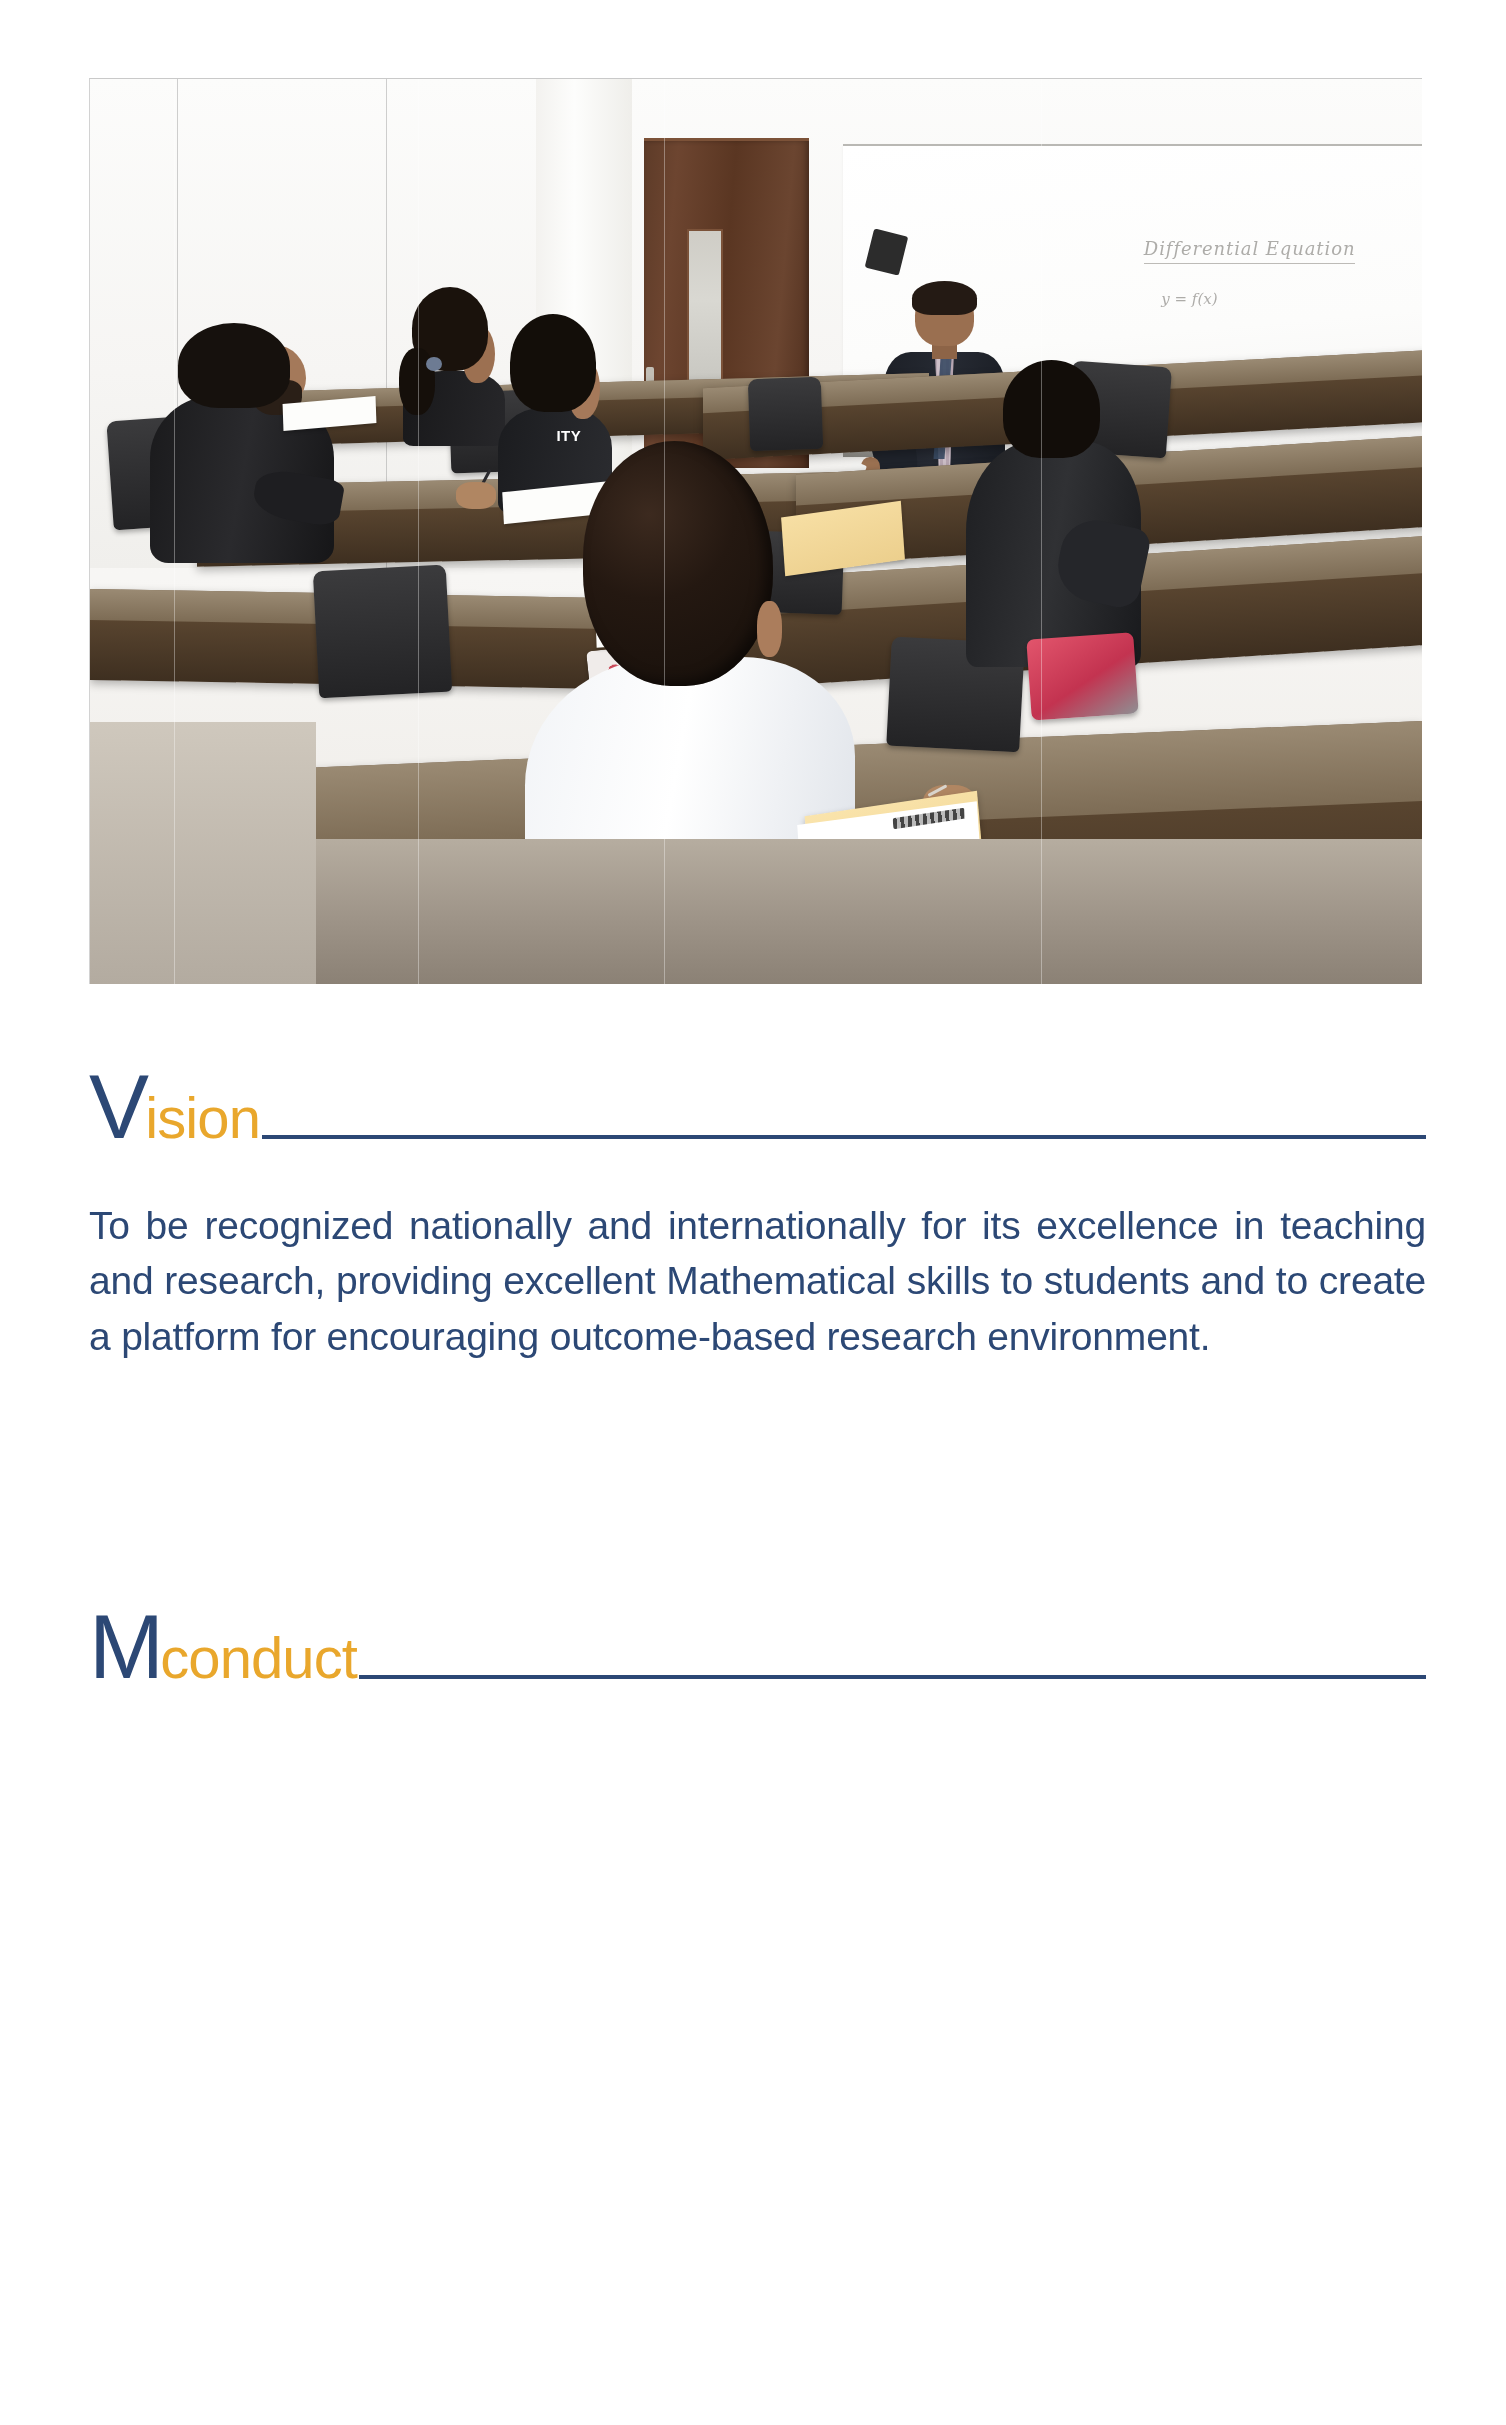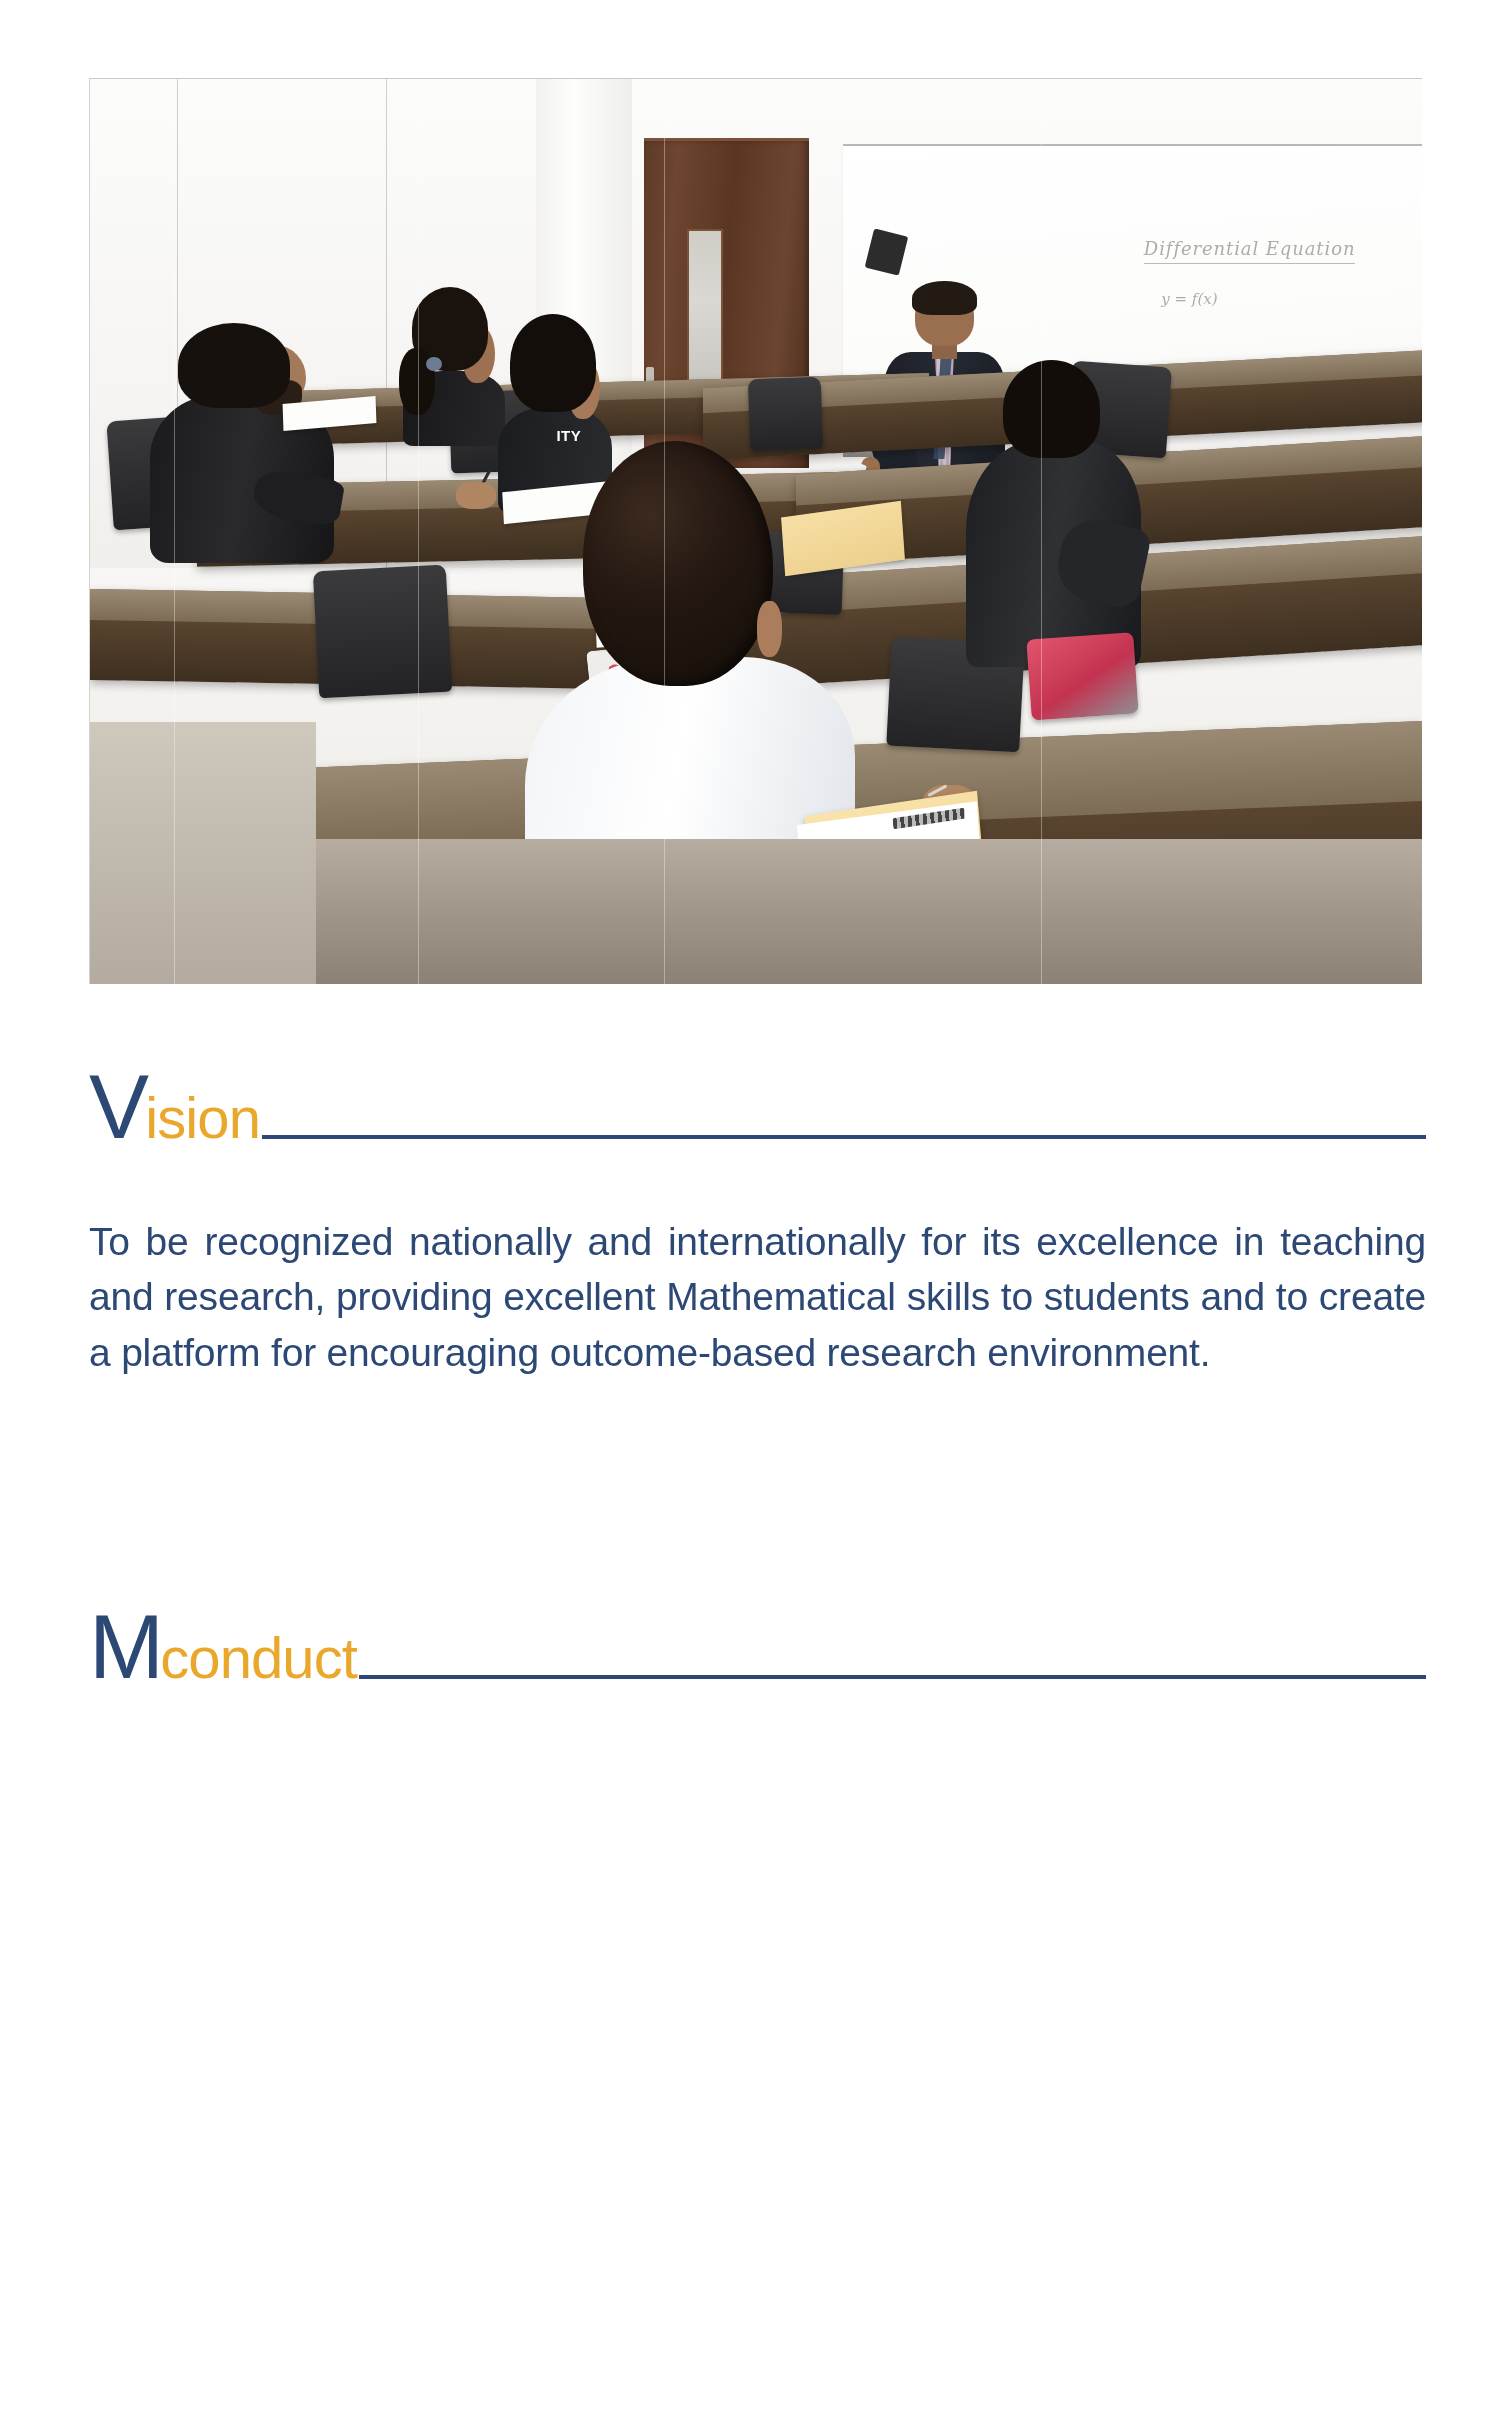--- a/index.html
+++ b/index.html
@@ -357,21 +357,20 @@
     position: absolute;
     left: 89px;
     width: 1337px;
     font-family: "Liberation Sans", sans-serif;
     font-size: 39px;
     line-height: 1.42;
     color: #2C4875;
     text-align: justify;
     text-justify: inter-word;
     letter-spacing: -0.2px;
-    margin-top: 16px;
   }
   #vision-text { top: 1198px; }
 
   .mission-list {
     position: absolute;
     left: 89px;
     width: 1337px;
     list-style: none;
     top: 1742px;
   }

